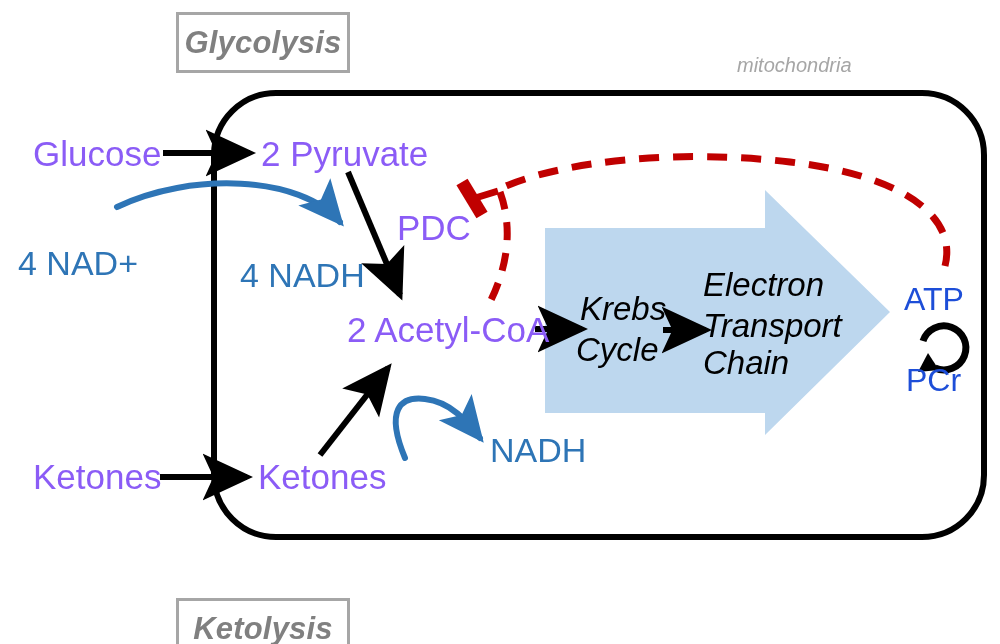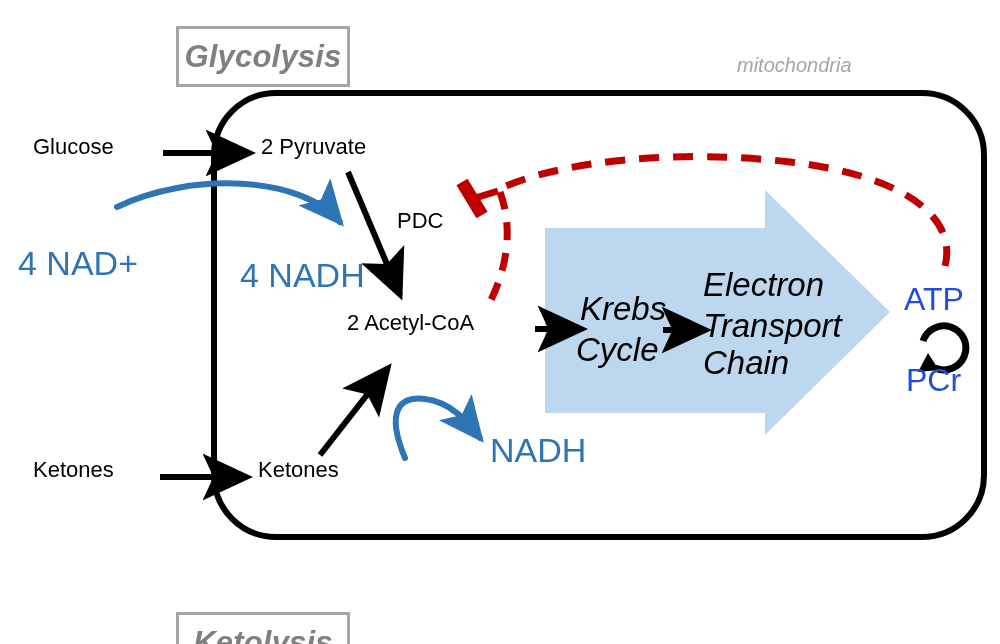--- a/index.html
+++ b/index.html
@@ -21,22 +21,22 @@
     top: 0;
     width: 1000px;
     height: 644px;
   }
   .lbl {
     position: absolute;
     white-space: nowrap;
     line-height: 1;
   }
   .blk {
-    color: #000000;
-    font-size: 22px;
+    color: #8b5cf6;
+    font-size: 35px;
     font-weight: 400;
   }
   .blue {
     color: #2E75B6;
     font-size: 34px;
     font-weight: 400;
   }
   .small-blk {
     color: #1d4ed8;
     font-size: 32px;
@@ -46,21 +46,20 @@
     border: 3px solid #A6A6A6;
     background: #ffffff;
     color: #808080;
     font-style: italic;
     font-weight: bold;
     font-size: 31px;
     display: flex;
     align-items: center;
     justify-content: center;
     letter-spacing: 0.2px;
-    margin-top: 14px;
   }
   .mito-cap {
     position: absolute;
     color: #A6A6A6;
     font-style: italic;
     font-size: 20px;
     white-space: nowrap;
   }
   .etc-line {
     position: absolute;

